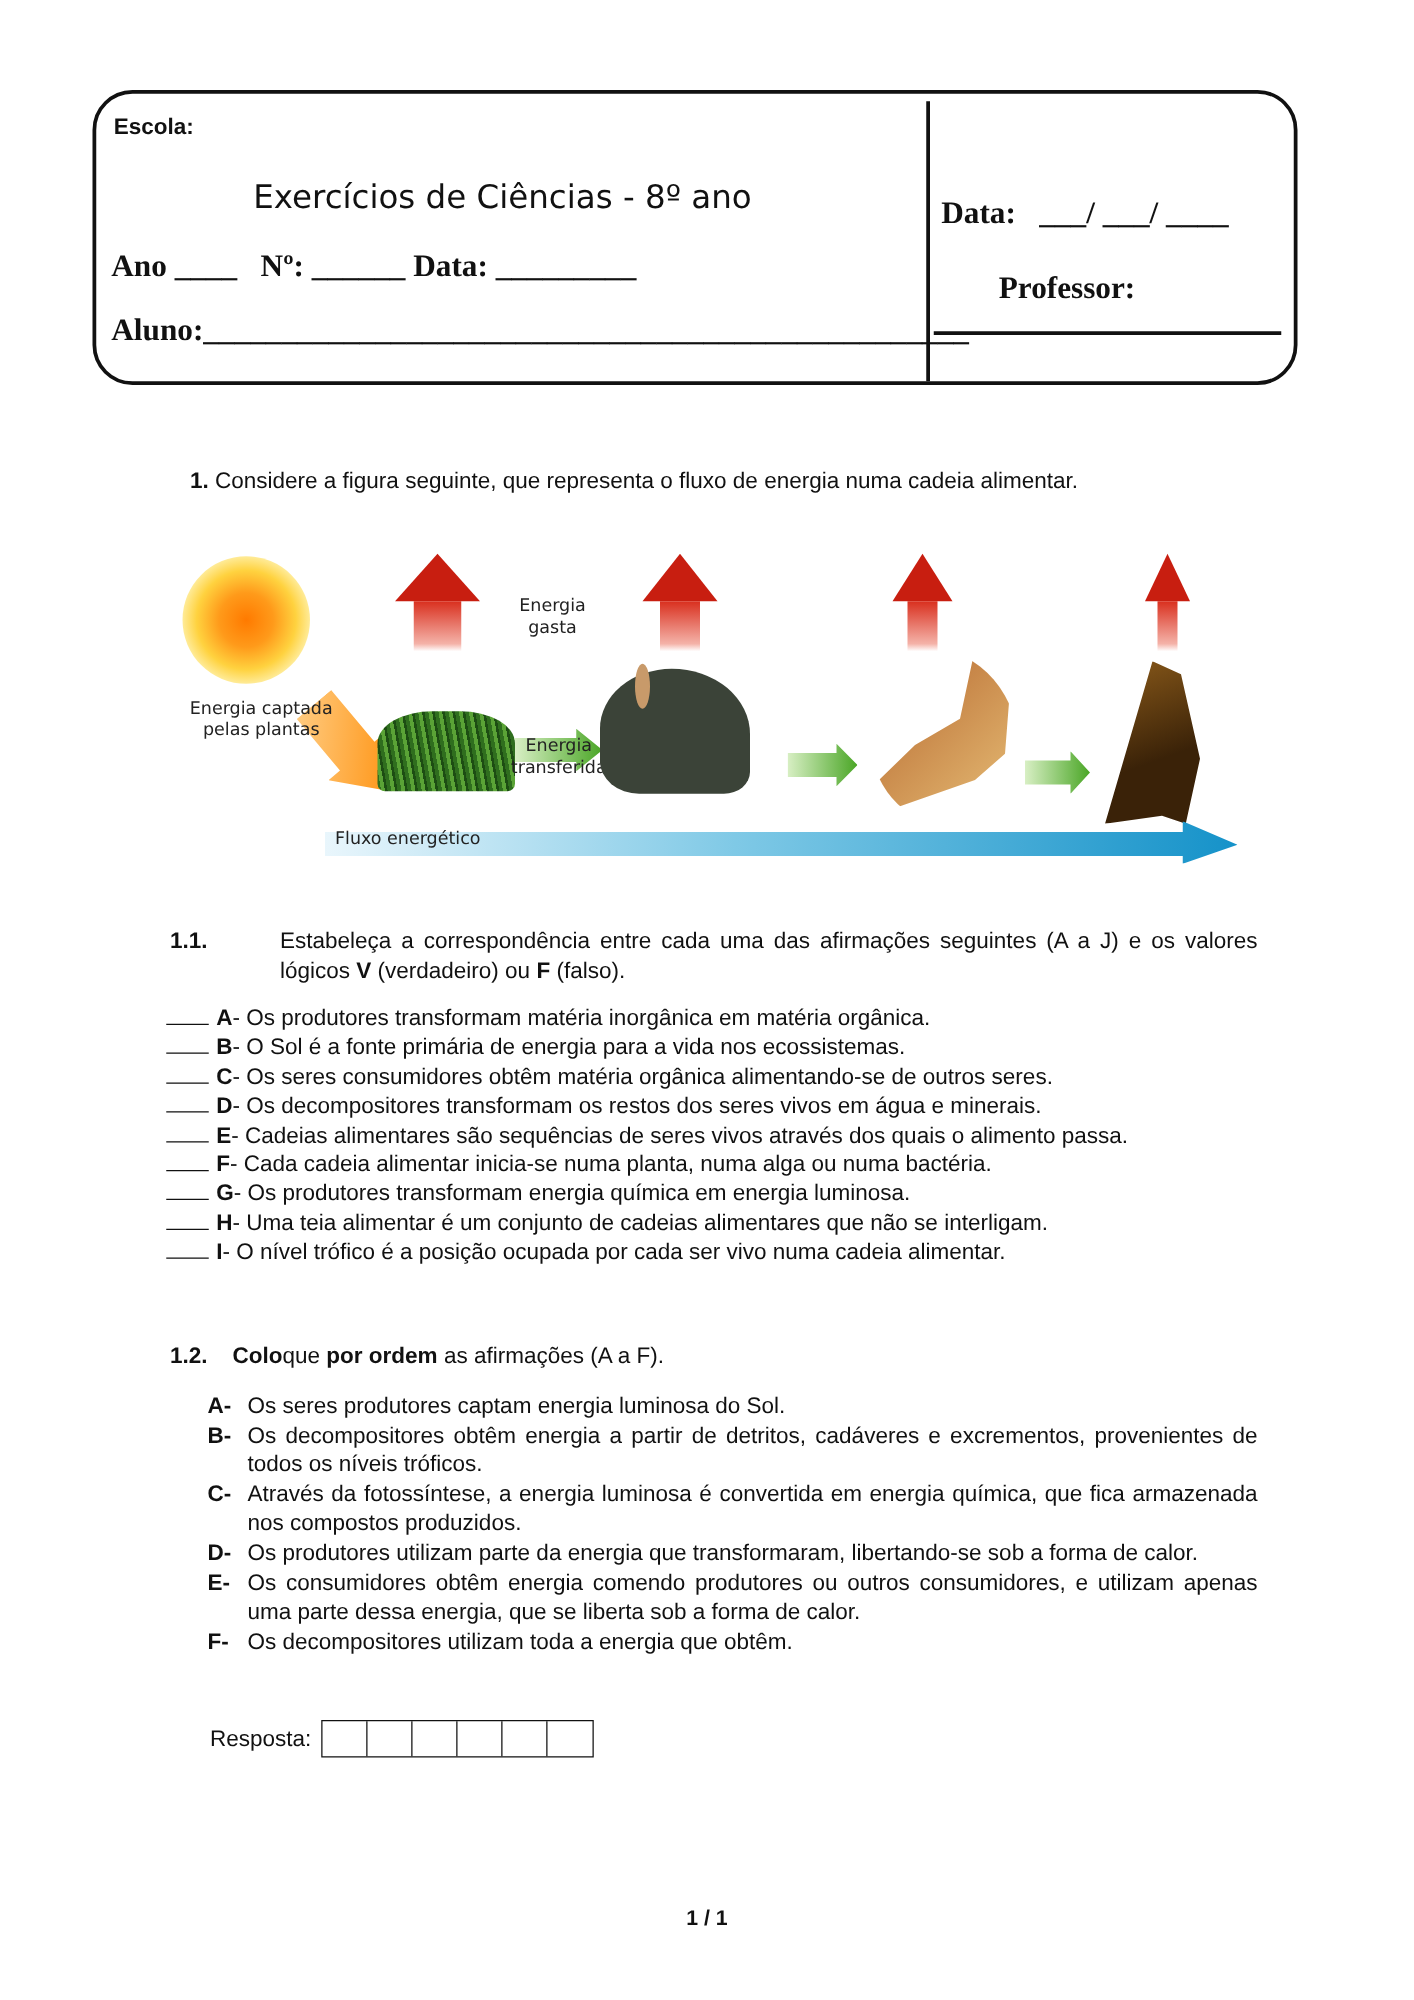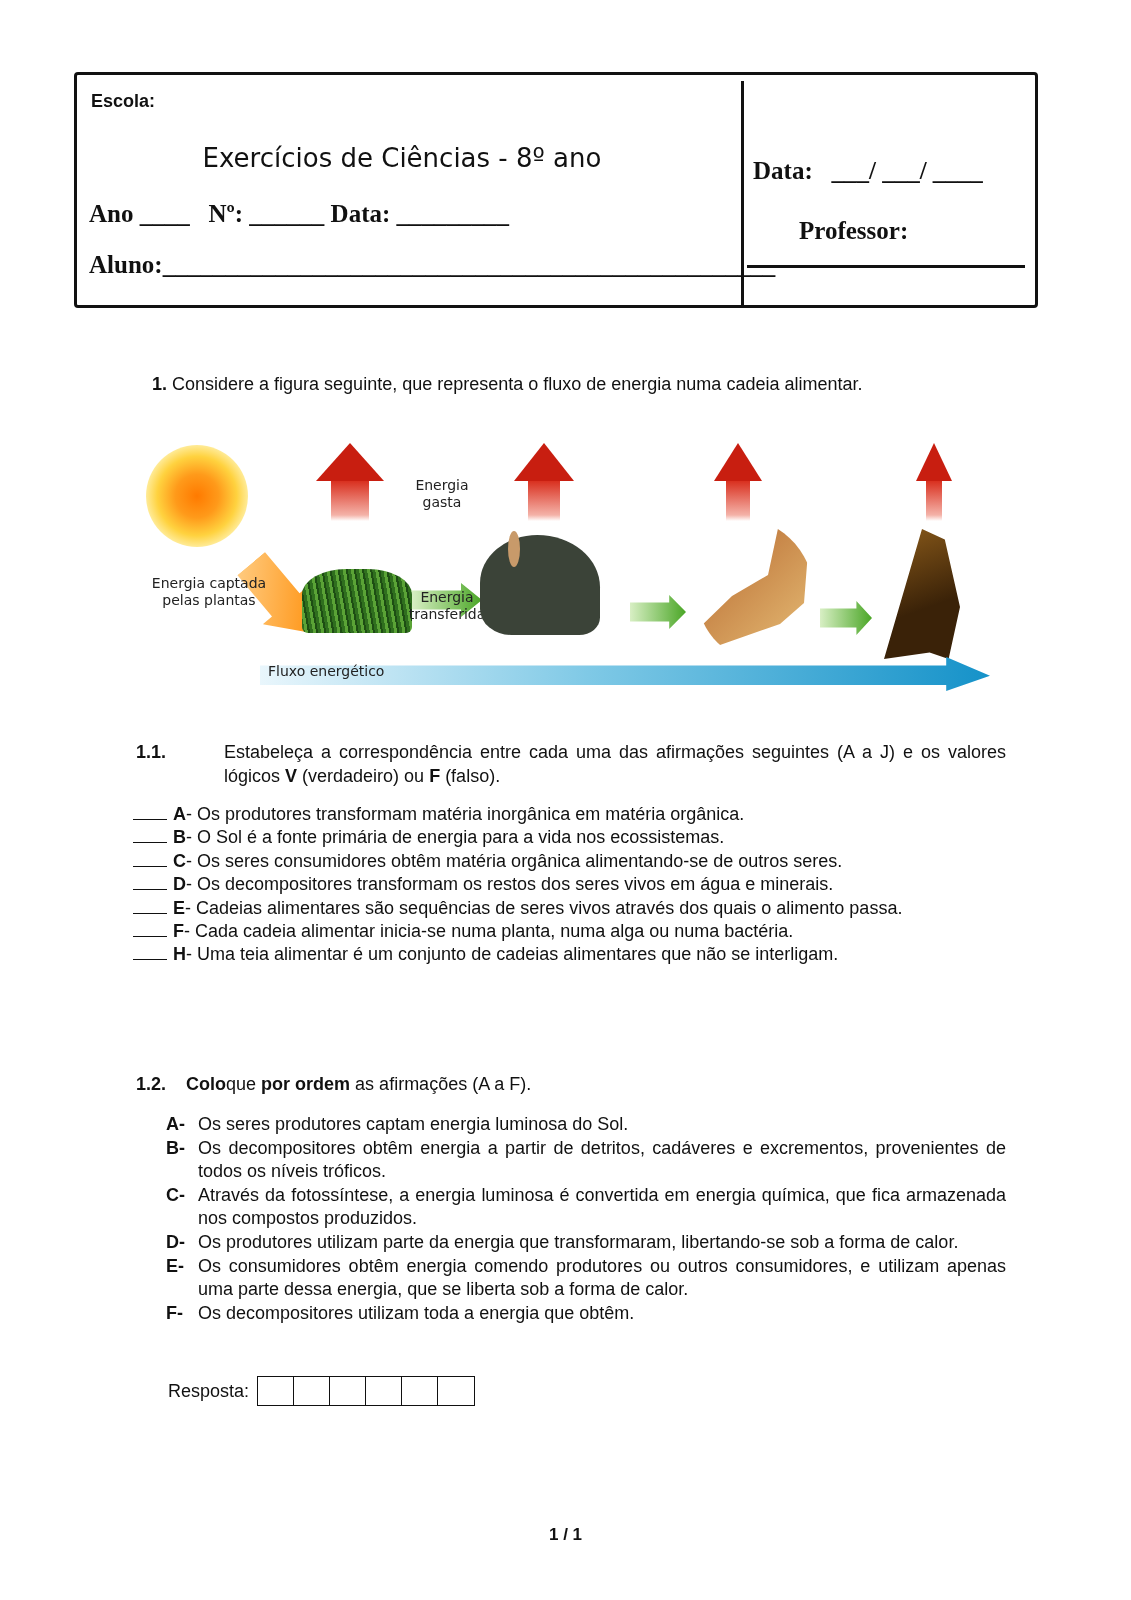--- a/index.html
+++ b/index.html
@@ -1,21 +1,21 @@
 <!DOCTYPE html>
 <html><head>
 <meta charset="utf-8">
 <style>
   html, body { margin: 0; padding: 0; background: #ffffff; }
   body { width: 1131px; height: 1600px; position: relative; overflow: hidden;
          font-family: "Liberation Sans", sans-serif; color: #111; }
 
   
   .header-box { position: absolute; left: 74px; top: 72px; width: 964px; height: 236px;
-                border: 3px solid #111; border-radius: 4px; box-sizing: border-box; }
+                border: 3px solid #111; border-radius: 32px; box-sizing: border-box; }
   .header-divider { position: absolute; left: 664px; top: 6px; width: 3px; height: 224px; background: #111; }
   .escola { position: absolute; left: 14px; top: 16px; font-size: 18px; font-weight: bold; }
   .title { position: absolute; left: 0; width: 650px; top: 68px; text-align: center;
            font-size: 26px; font-family: "DejaVu Sans", sans-serif; font-weight: normal; }
   .serif-bold { font-family: "Liberation Serif", serif; font-weight: bold; font-size: 25px; }
   .ano-line { position: absolute; left: 12px; top: 125px; }
   .aluno-line { position: absolute; left: 12px; top: 176px; }
   .data-line { position: absolute; left: 676px; top: 82px; }
   .prof-line { position: absolute; left: 678px; top: 142px; margin-left: 44px; }
   .prof-rule { position: absolute; left: 670px; right: 10px; top: 190px; height: 3px; background: #111; }
@@ -115,21 +115,21 @@
     </div>
   <div class="up-arrow" style="left:776px; top:8px;">
       <div class="head" style="border-left-width:18px;border-right-width:18px;"></div>
       <div class="shaft" style="width:16px;"></div>
     </div>
 
   <div class="fig-label" style="left:262px; top:42px; width:80px; white-space:pre-line;">Energia
 gasta</div>
 
   <div class="orange-arrow"></div>
-  <div class="fig-label" style="left:4px; top:124px; width:130px; white-space:pre-line;margin-top:16px;">Energia captada
+  <div class="fig-label" style="left:4px; top:124px; width:130px; white-space:pre-line;">Energia captada
 pelas plantas</div>
 
   <div class="grass"></div>
 
   <div class="green-arrow" style="left:272px; top:148px; width:70px;"></div>
   <div class="fig-label" style="left:262px; top:154px; width:90px; white-space:pre-line;">Energia
 transferida</div>
 
   <div class="animal rabbit"></div>
   <div class="rabbit-ear"></div>
@@ -149,21 +149,23 @@
   <div class="q11-text"><span>Estabeleça a correspondência entre cada uma das afirmações seguintes (A a J) e os valores lógicos </span><b>V</b><span> (verdadeiro) ou </span><b>F</b><span> (falso).</span></div>
 </div>
 
 <div class="tf-list">
   <div class="tf-row"><span class="blank"></span><b>A</b><span>- Os produtores transformam matéria inorgânica em matéria orgânica.</span></div>
   <div class="tf-row"><span class="blank"></span><b>B</b><span>- O Sol é a fonte primária de energia para a vida nos ecossistemas.</span></div>
   <div class="tf-row"><span class="blank"></span><b>C</b><span>- Os seres consumidores obtêm matéria orgânica alimentando-se de outros seres.</span></div>
   <div class="tf-row"><span class="blank"></span><b>D</b><span>- Os decompositores transformam os restos dos seres vivos em água e minerais.</span></div>
   <div class="tf-row"><span class="blank"></span><b>E</b><span>- Cadeias alimentares são sequências de seres vivos através dos quais o alimento passa.</span></div>
   <div class="tf-row"><span class="blank"></span><b>F</b><span>- Cada cadeia alimentar inicia-se numa planta, numa alga ou numa bactéria.</span></div>
+  <div class="tf-row"><span class="blank"></span><b>G</b><span>- Os produtores transformam energia química em energia luminosa.</span></div>
   <div class="tf-row"><span class="blank"></span><b>H</b><span>- Uma teia alimentar é um conjunto de cadeias alimentares que não se interligam.</span></div>
+  <div class="tf-row"><span class="blank"></span><b>I</b><span>- O nível trófico é a posição ocupada por cada ser vivo numa cadeia alimentar.</span></div>
 </div>
 
 <div class="q q12">
   <b>1.2.</b>&nbsp;&nbsp;&nbsp;&nbsp;<b>Colo</b><span>que </span><b>por ordem</b><span> as afirmações (A a F).</span>
 </div>
 
 <div class="order-list">
   <div class="order-row">
       <span class="order-letter">A-</span>
       <span class="order-text">Os seres produtores captam energia luminosa do Sol.</span>

